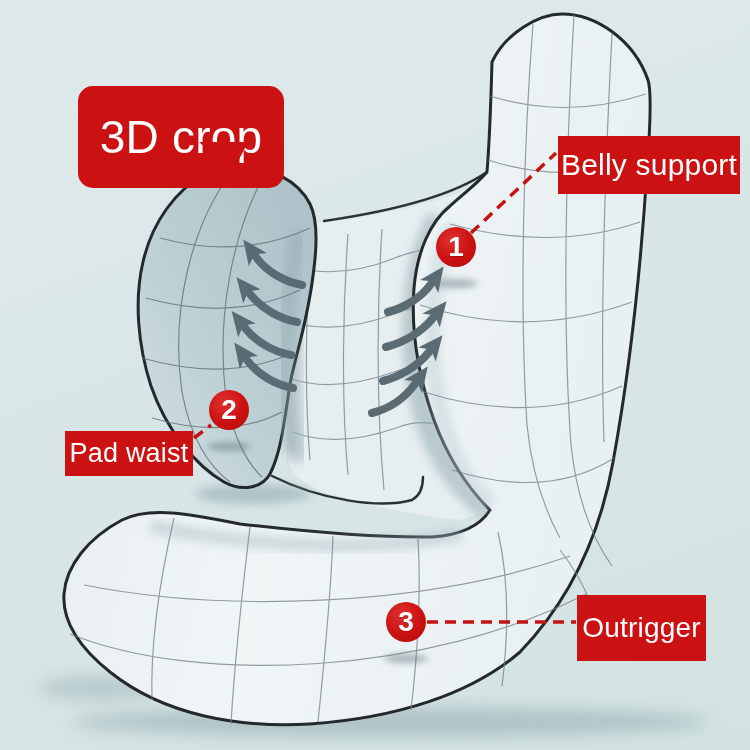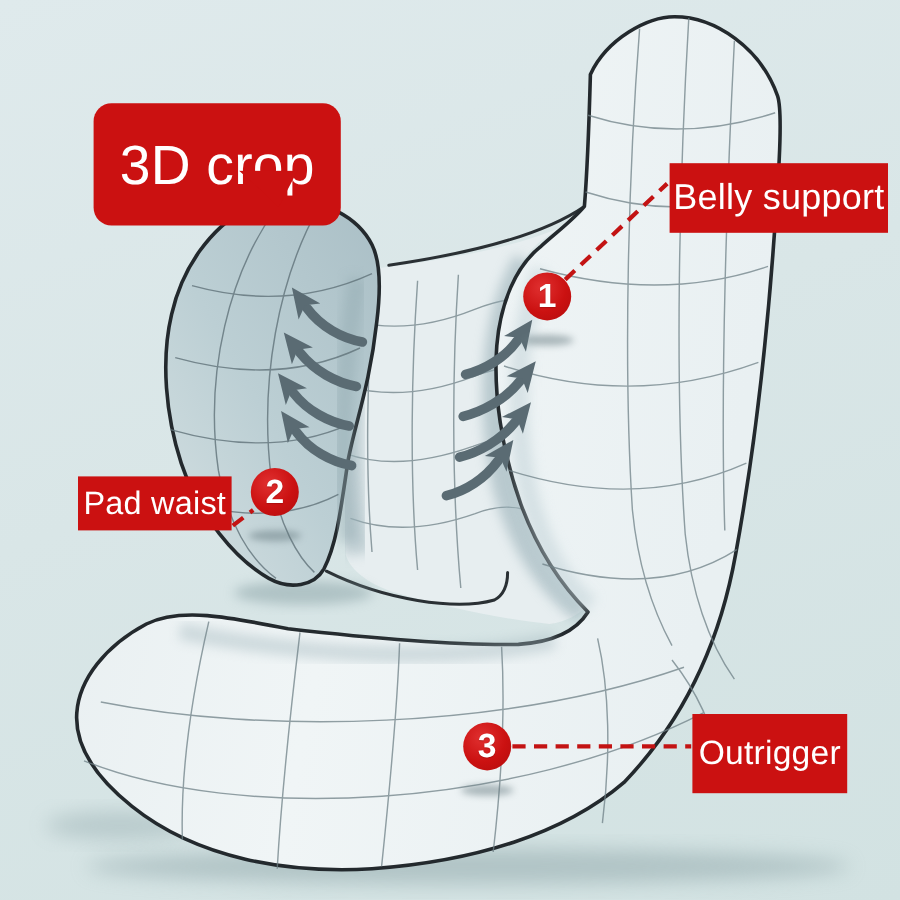--- a/index.html
+++ b/index.html
@@ -18,21 +18,21 @@
     left:78px;top:42px;width:206px;height:102px;border-radius:15px;
     font-size:46px;
     margin-top:44px;
   }
   #bubble-tail{
     position:absolute;left:198px;top:142px;width:50px;height:31px;
     background:#cb1111;
     clip-path:polygon(2% 0,100% 0,68% 100%,40% 55%);
   }
   #label-belly{left:558px;top:104px;width:182px;height:58px;font-size:30px;margin-top:32px;}
-  #label-waist{left:65px;top:397px;width:128px;height:45px;font-size:27px;}
+  #label-waist{left:65px;top:431px;width:128px;height:45px;font-size:27px;}
   #label-outrigger{left:577px;top:595px;width:129px;height:66px;font-size:28px;}
   .marker{
     position:absolute;width:40px;height:40px;border-radius:50%;
     background:radial-gradient(circle at 38% 32%,#e03030 0%,#cb1111 55%,#b20d0d 100%);
     color:#fff;font-size:28px;font-weight:bold;
     display:flex;align-items:center;justify-content:center;
     text-shadow:0 1px 1px rgba(120,0,0,.4);
   }
   .marker::after{
     content:"";position:absolute;left:50%;top:52px;width:44px;height:9px;

